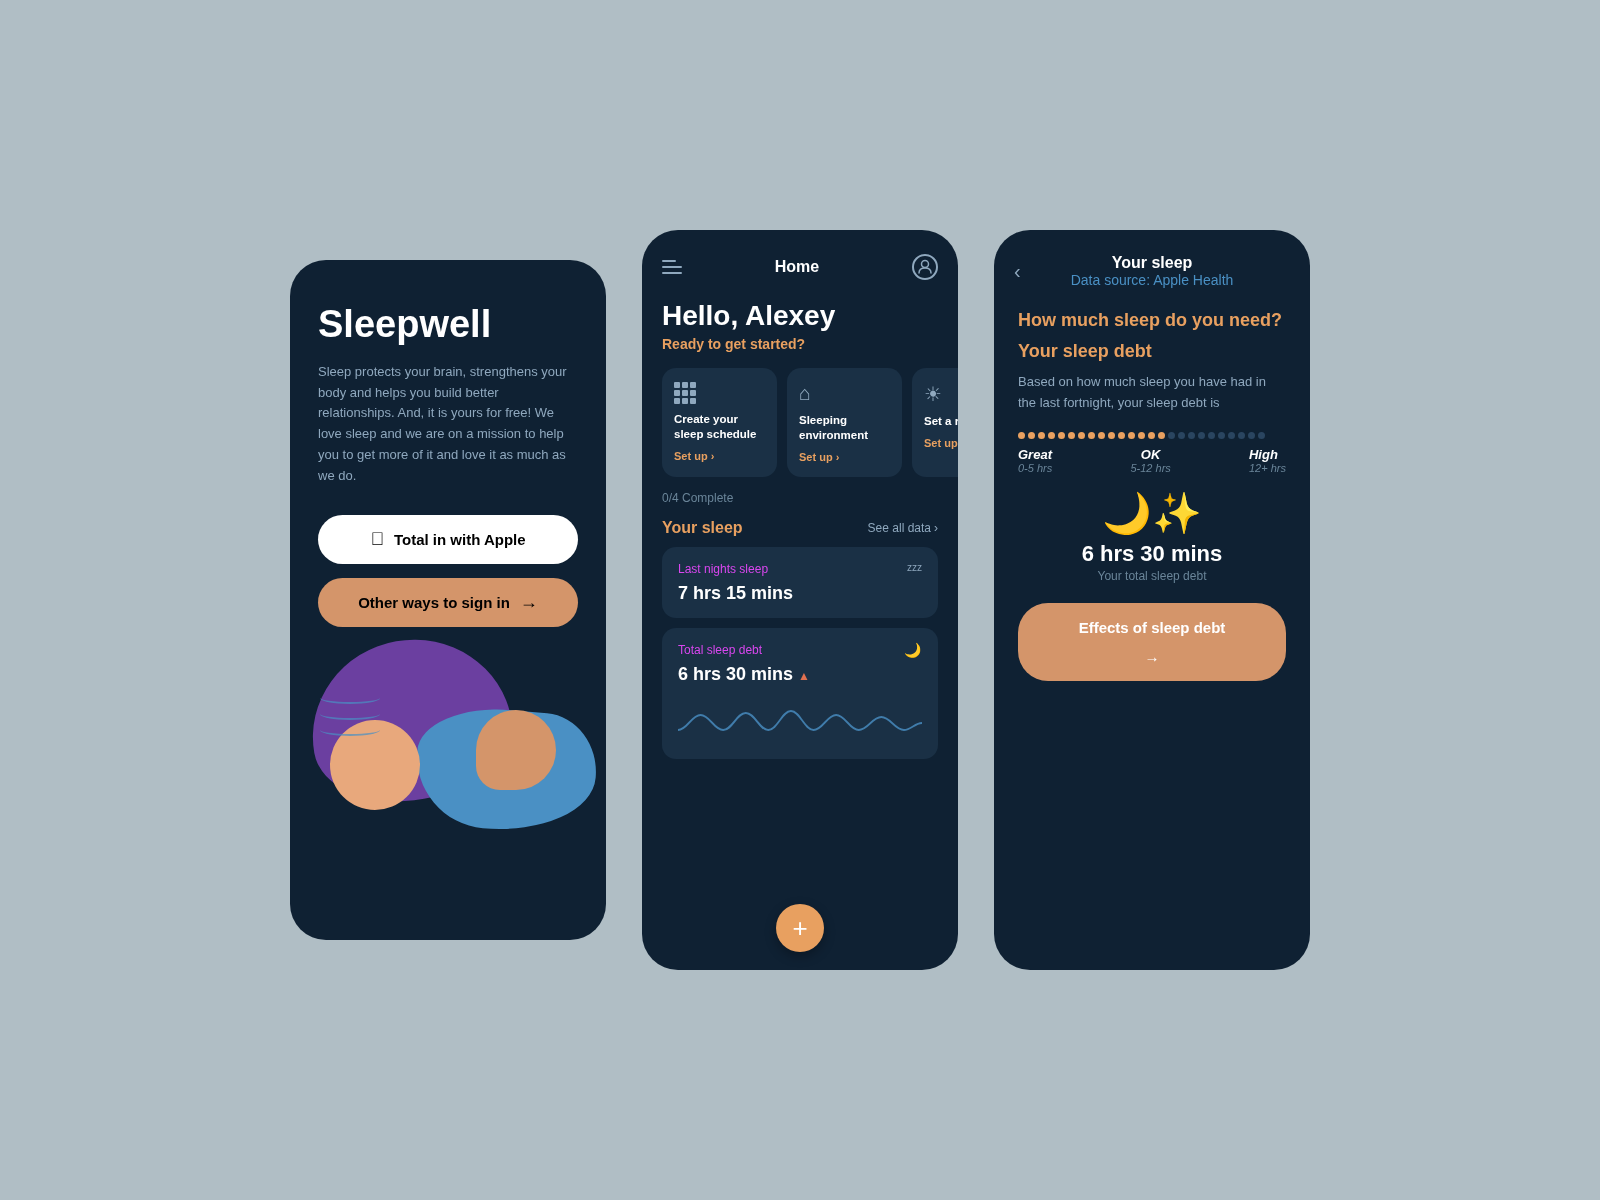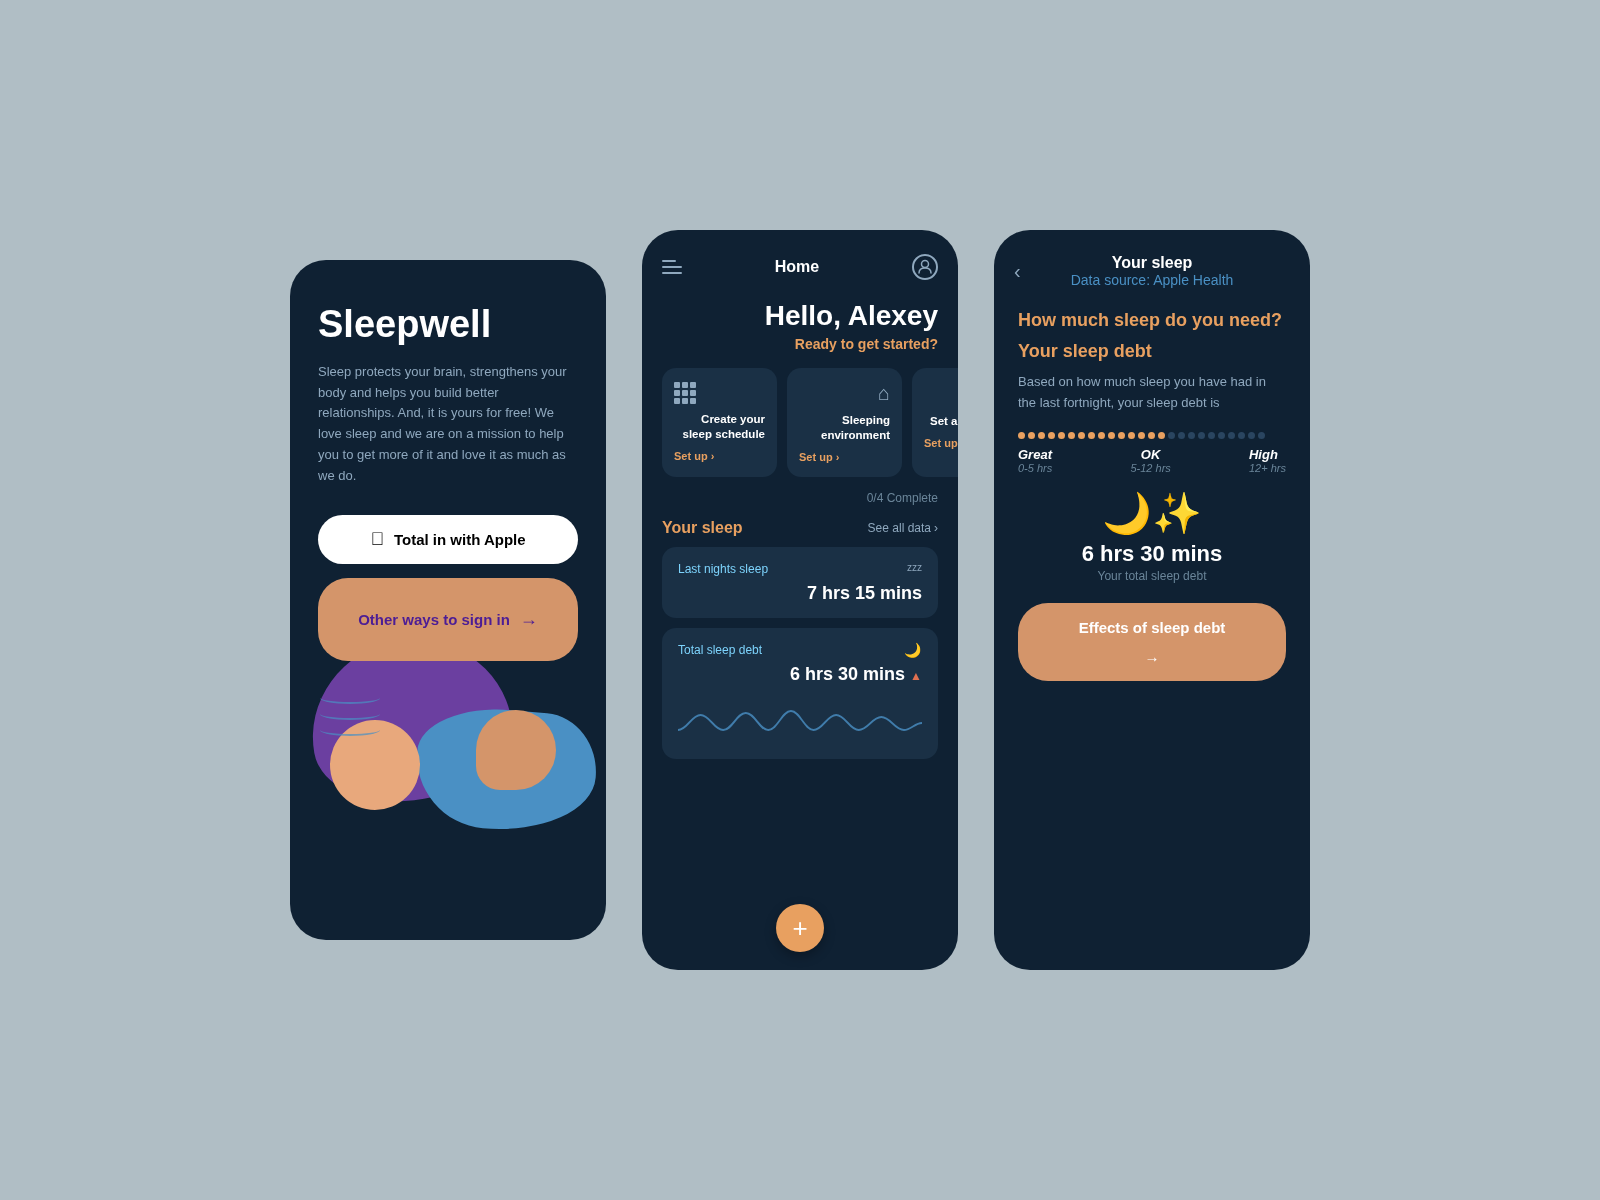--- a/index.html
+++ b/index.html
@@ -85,24 +85,24 @@
     .apple-icon {
       font-size: 18px;
     }
     .btn-other {
       display: flex;
       align-items: center;
       justify-content: center;
       gap: 10px;
       background: #d4956a;
       border-radius: 30px;
-      padding: 31px 20px;
+      padding: 14px 20px;
       font-size: 15px;
       font-weight: 600;
-      color: #4c1d95;
+      color: #000000;
       cursor: pointer;
       border: none;
       width: 100%;
     }
     .btn-arrow {
       font-size: 18px;
     }
 
     
     .blobs {
@@ -300,21 +300,21 @@
       margin-bottom: 10px;
     }
     .sleep-card-header {
       display: flex;
       align-items: center;
       justify-content: space-between;
       margin-bottom: 6px;
     }
     .sleep-card-label {
       font-size: 12px;
-      color: #7dd3fc;
+      color: #d946ef;
     }
     .sleep-card-zzz {
       font-size: 14px;
       color: #8fa8be;
     }
     .sleep-card-value {
       font-size: 18px;
       font-weight: 700;
       color: #ffffff;
     }
@@ -521,21 +521,21 @@
       <div class="blob-pink"></div>
       <div class="waves">
         <div class="wave-line"></div>
         <div class="wave-line"></div>
         <div class="wave-line"></div>
       </div>
     </div>
 
   </div>
 
-  <div class="phone phone-2" style="position:relative;text-align:right;">
+  <div class="phone phone-2" style="position:relative;">
     <div class="p2-header">
       <div class="p2-menu-icon">
         <div class="p2-menu-line"></div>
         <div class="p2-menu-line" style="width:20px"></div>
         <div class="p2-menu-line"></div>
       </div>
       <span class="p2-title-center">Home</span>
       <div class="p2-user-icon">
         <svg width="14" height="16" viewBox="0 0 14 16" fill="none">
           <circle cx="7" cy="5" r="3.5" stroke="#8fa8be" stroke-width="1.5"></circle>

